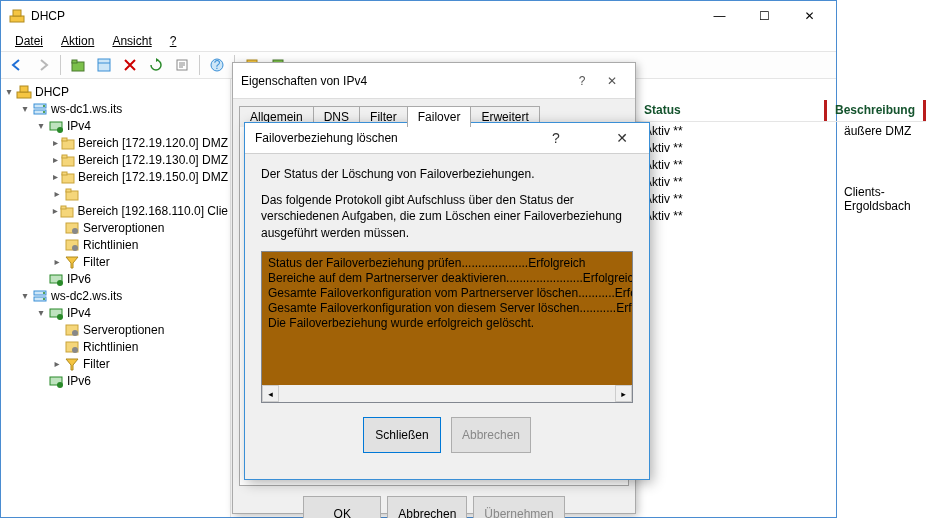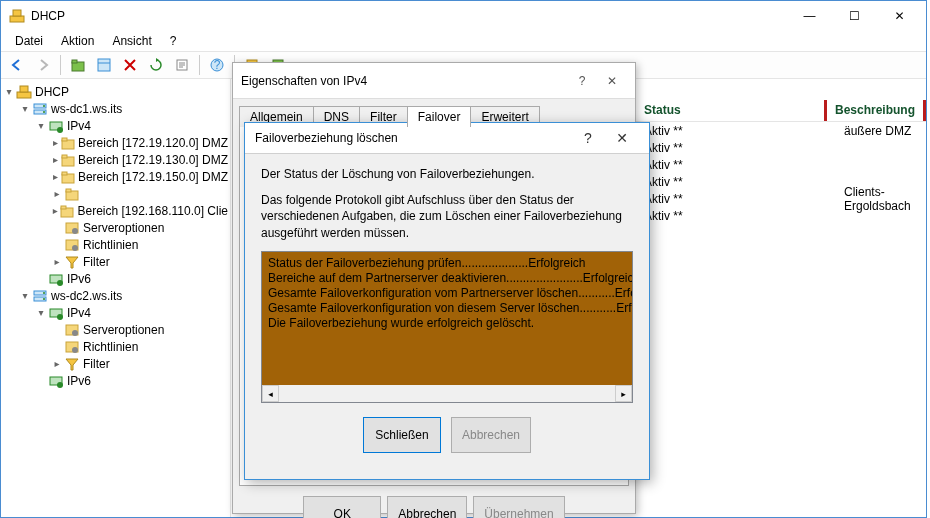--- a/index.html
+++ b/index.html
@@ -1,24 +1,24 @@
 <!DOCTYPE html>
 <html><head>
 <meta charset="utf-8">
 <style>
 * { box-sizing: border-box; margin: 0; padding: 0; font-family: "Segoe UI", Tahoma, sans-serif; font-size: 12px; }
 body { background: #fff; width: 930px; height: 518px; overflow: hidden; position: relative; }
 
 
-.mainwin { width: 927px; height: 518px; border: 1px solid #4a8cd1; position: relative; background: #fff; }
+.mainwin { width: 837px; height: 518px; border: 1px solid #4a8cd1; position: relative; background: #fff; }
 .titlebar { height: 30px; display: flex; align-items: center; padding: 0 4px; background: #fff; }
 .titlebar .icon { width: 16px; height: 16px; margin: 0 6px 0 4px; }
 .titlebar .title { flex: 1; color: #000; }
 .winbtn { width: 45px; height: 29px; display: flex; align-items: center; justify-content: center; color: #000; cursor: default; }
-.menubar { height: 20px; display: flex; align-items: center; padding: 2px 6px; gap: 2px; }
+.menubar { height: 20px; display: flex; align-items: center; padding: 2px 6px; gap: 2px; text-decoration: underline; }
 .menubar span { padding: 2px 8px; cursor: default; }
 .toolbar { height: 28px; border-top: 1px solid #e5e5e5; border-bottom: 1px solid #e5e5e5; display: flex; align-items: center; padding: 0 4px; gap: 2px; background: #fdfdfd; }
 .toolbar .tbtn { width: 24px; height: 24px; display: flex; align-items: center; justify-content: center; border: 1px solid transparent; }
 .toolbar .sep { width: 1px; height: 20px; background: #ccc; margin: 0 3px; }
 .body { display: flex; height: calc(100% - 78px); }
 .tree { width: 230px; border-right: 1px solid #e5e5e5; padding: 4px 2px; overflow: hidden; }
 .tree .row { display: flex; align-items: center; height: 17px; white-space: nowrap; cursor: default; }
 .tree .caret { width: 12px; text-align: center; color: #666; font-size: 10px; }
 .tree .caret.open::before { content: "▾"; }
 .tree .caret.closed::before { content: "▸"; }
@@ -42,21 +42,21 @@
 .tabs { display:flex; padding: 6px 6px 0 6px; background:#f0f0f0; }
 .tab { padding: 3px 10px; border:1px solid #aaa; border-bottom:none; background:#f0f0f0; position:relative; top:1px; margin-right:-1px; cursor:default;}
 .tab.active { background:#fff; z-index:1; }
 .tabarea { margin: 0 6px; border:1px solid #aaa; background:#fff; height:360px; }
 .propbtns { display:flex; gap:6px; justify-content:center; padding: 10px; }
 .btn { min-width:78px; height:23px; border:1px solid #adadad; background:#e1e1e1; cursor:default; display:flex; align-items:center; justify-content:center; padding:17px 10px;}
 .btn.disabled { color:#888; }
 
 
 .deldlg { position: absolute; left: 244px; top: 122px; width: 406px; height: 358px; background:#f0f0f0; border:1px solid #3a8fd6; box-shadow: 3px 3px 12px rgba(0,0,0,0.3); }
-.deldlg .dtitle { height: 31px; display:flex; align-items:center; padding: 0 10px; background:#fff; border-bottom:1px solid #d0d0d0; }
+.deldlg .dtitle { height: 31px; display:flex; align-items:center; padding: 0 10px; background:#fff; border-bottom:1px solid #d0d0d0;gap:32px; }
 .deldlg .dtitle .t { flex:1; }
 .deldlg .dtitle .hb { width:34px; text-align:center; font-size:14px; color:#333; }
 .delbody { padding: 12px 16px; }
 .delbody p { margin-bottom: 10px; line-height:1.35; }
 .logbox { border:1px solid #828790; background:#a16207; height:152px; margin-top:6px; padding:4px 2px 2px 6px; overflow:hidden; position:relative; }
 .logbox .logline { white-space:pre; font-size:12px; height:15px; }
 .hscroll { position:absolute; left:0; bottom:0; right:0; height:17px; background:#f0f0f0; border-top:1px solid #ccc; display:flex; align-items:center;}
 .hscroll .ar { width:17px; height:17px; display:flex; align-items:center; justify-content:center; background:#f0f0f0; border:1px solid #cdcdcd; font-size:9px;}
 .hscroll .track { flex:1; height:17px; background:#f0f0f0; }
 .delbtns { display:flex; gap:10px; justify-content:center; padding-top:14px; }

